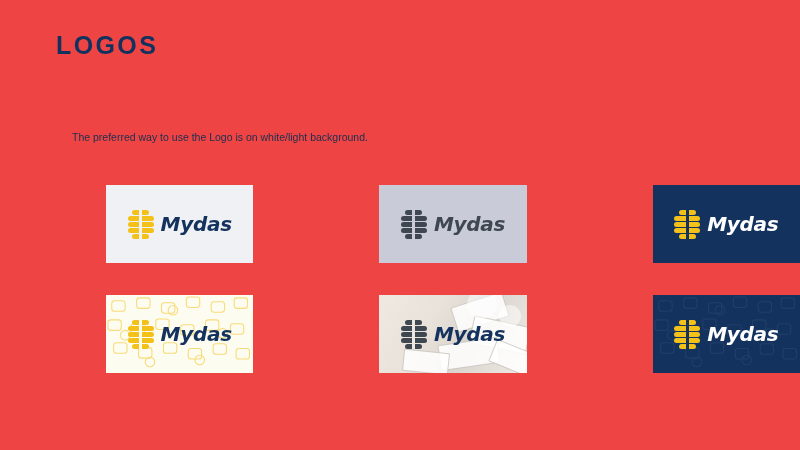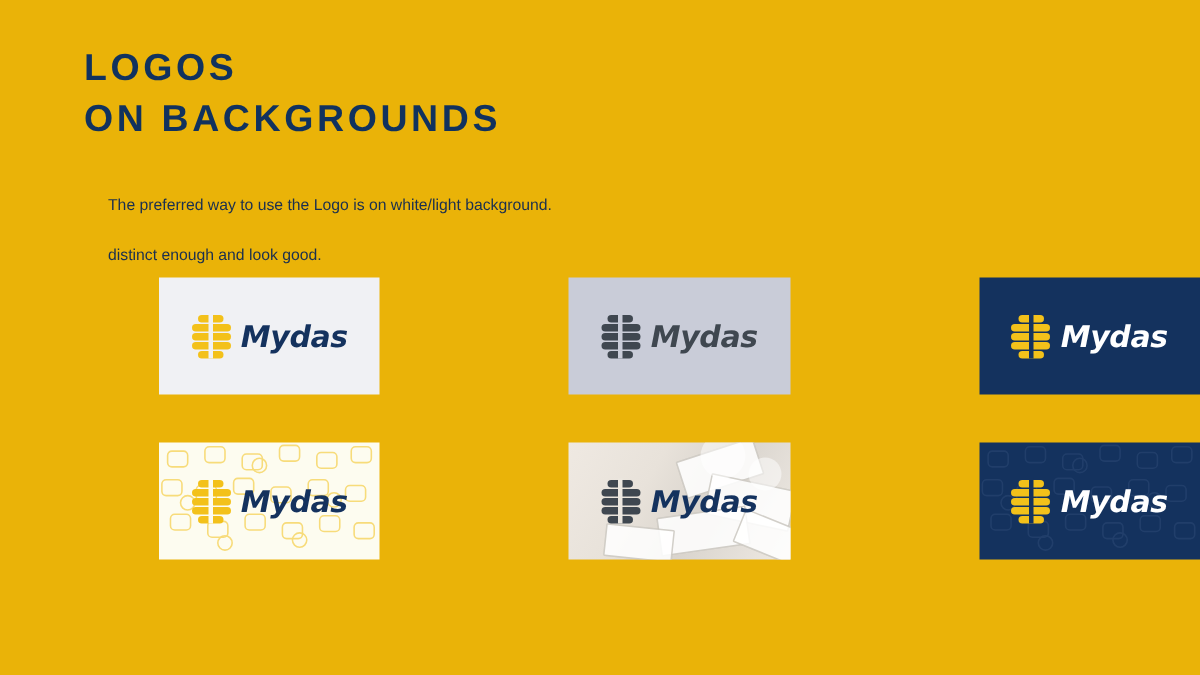--- a/index.html
+++ b/index.html
@@ -10,21 +10,21 @@
     width: 800px;
     height: 450px;
     background: #ffffff;
     font-family: "Liberation Sans", sans-serif;
     overflow: hidden;
   }
   .page {
     position: relative;
     width: 800px;
     height: 450px;
-    background: #eab308;
+    background: #ef4444;
   }
   .title-block {
     position: absolute;
     left: 56px;
     top: 28px;
   }
   .title-line {
     font-size: 25px;
     font-weight: bold;
     letter-spacing: 2.4px;
@@ -147,26 +147,24 @@
     background: rgba(255,255,255,0.5);
   }
 </style>
 </head>
 <body>
 
 <div class="page">
 
   <div class="title-block">
     <div class="title-line">LOGOS</div>
-    <div class="title-line">ON BACKGROUNDS</div>
   </div>
 
   <div class="body-copy">
     <p>The preferred way to use the Logo is on white/light background.</p>
-    <p>distinct enough and look good.</p>
   </div>
 
   <div class="grid">
 
     <div class="row">
 
       <div class="tile t-lightgray">
         <div class="logo-lockup">
           <div class="emblem">
             <div class="bar b1" style="background:#f3c11a"></div>

